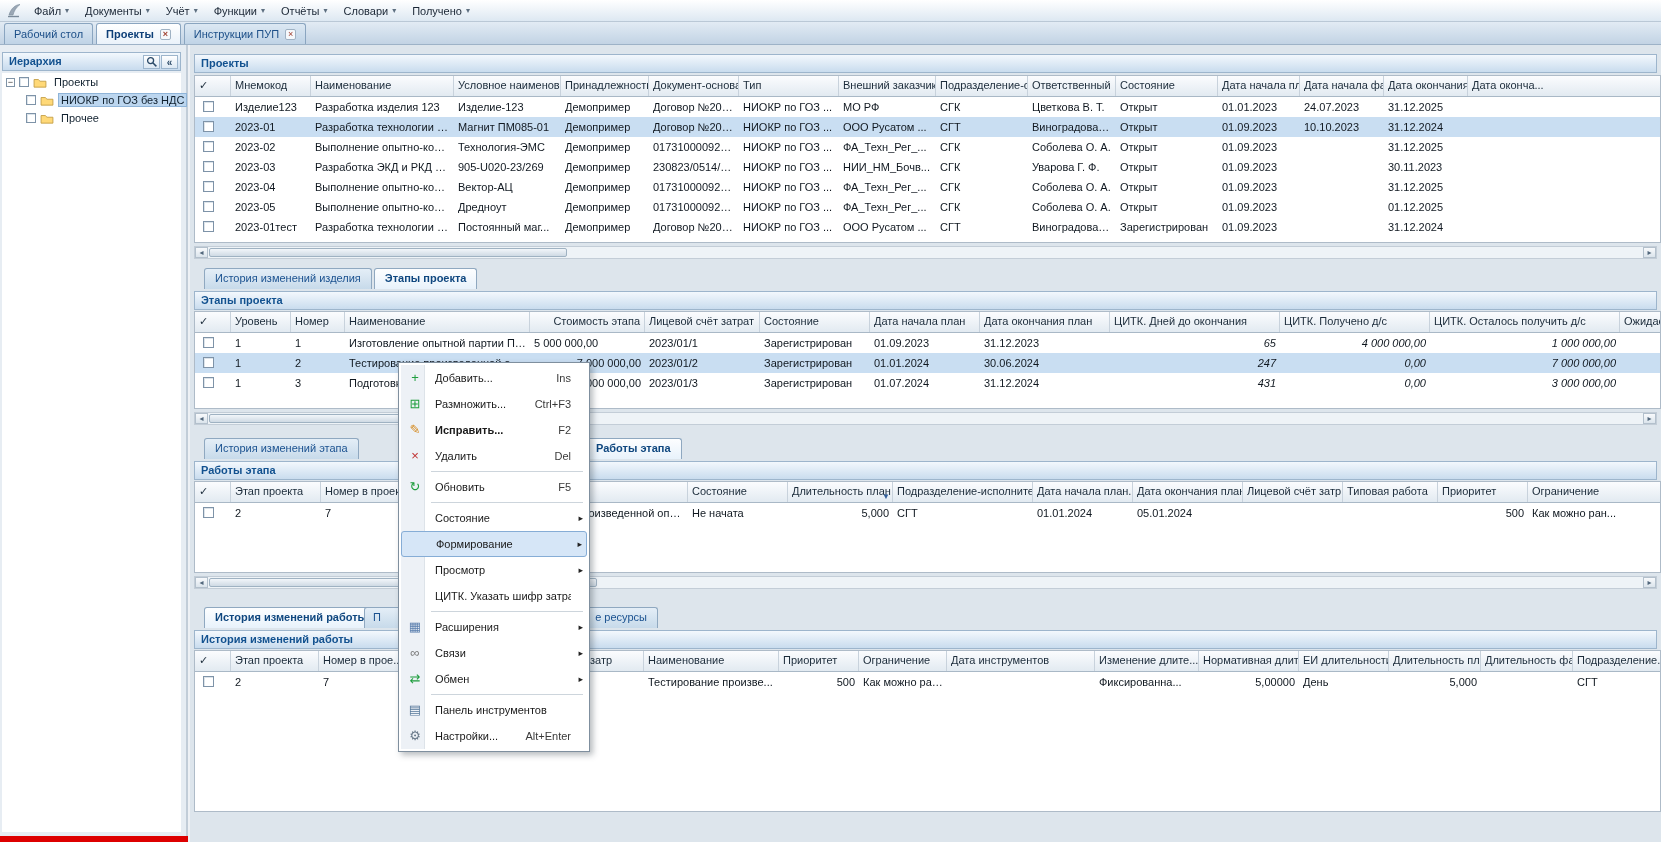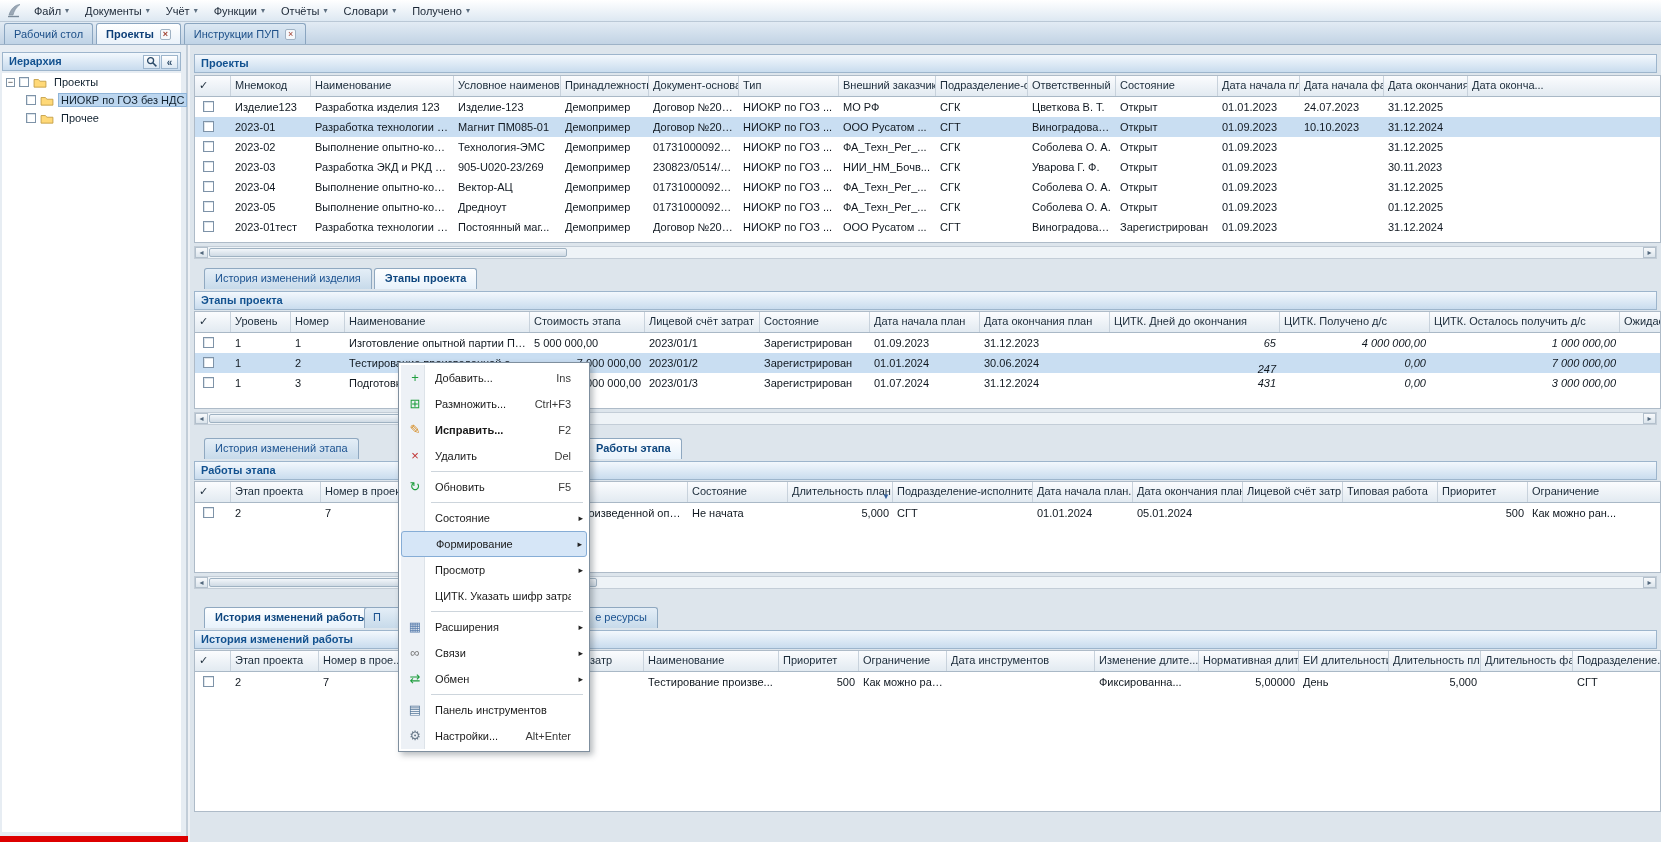--- a/index.html
+++ b/index.html
@@ -366,21 +366,21 @@
       <div class="stab">История изменений изделия</div>
       <div class="stab active">Этапы проекта</div>
     </div>
     <div class="secbar" style="top:246px">Этапы проекта</div>
     <div class="gridbox" style="top:266px;height:98px">
         <div class="g-head">
           <div class="g-th" style="width: 36px;">✓</div>
           <div class="g-th" style="width: 60px;">Уровень</div>
           <div class="g-th" style="width: 54px;">Номер</div>
           <div class="g-th" style="width: 185px;">Наименование</div>
-          <div class="g-th" style="width: 115px;">Стоимость этапа</div>
+          <div class="g-th" style="width: 115px; text-align: right;">Стоимость этапа</div>
           <div class="g-th" style="width: 115px;">Лицевой счёт затрат</div>
           <div class="g-th" style="width: 110px;">Состояние</div>
           <div class="g-th" style="width: 110px;">Дата начала план</div>
           <div class="g-th" style="width: 130px;">Дата окончания план</div>
           <div class="g-th" style="width: 170px;">ЦИТК. Дней до окончания</div>
           <div class="g-th" style="width: 150px;">ЦИТК. Получено д/с</div>
           <div class="g-th" style="width: 190px;">ЦИТК. Осталось получить д/с</div>
           <div class="g-th" style="width: 46px;">Ожидае...</div>
         </div>
         <div class="g-tr">
@@ -405,21 +405,21 @@
             <div class="g-check"></div>
           </div>
           <div class="g-td" style="width: 60px;">1</div>
           <div class="g-td" style="width: 54px;">2</div>
           <div class="g-td" style="width: 185px;">Тестирование произведенной опыт...</div>
           <div class="g-td" style="width: 115px; text-align: right;">7 000 000,00</div>
           <div class="g-td" style="width: 115px;">2023/01/2</div>
           <div class="g-td" style="width: 110px;">Зарегистрирован</div>
           <div class="g-td" style="width: 110px;">01.01.2024</div>
           <div class="g-td" style="width: 130px;">30.06.2024</div>
-          <div class="g-td" style="width: 170px; text-align: right; font-style: italic; margin-top: 6px;">247</div>
+          <div class="g-td" style="width: 170px; text-align: right; font-style: italic;">247</div>
           <div class="g-td" style="width: 150px; text-align: right; font-style: italic;">0,00</div>
           <div class="g-td" style="width: 190px; text-align: right; font-style: italic;">7 000 000,00</div>
           <div class="g-td" style="width: 46px;"></div>
         </div>
         <div class="g-tr">
           <div class="g-td" style="width: 36px;">
             <div class="g-check"></div>
           </div>
           <div class="g-td" style="width: 60px;">1</div>
           <div class="g-td" style="width: 54px;">3</div>

